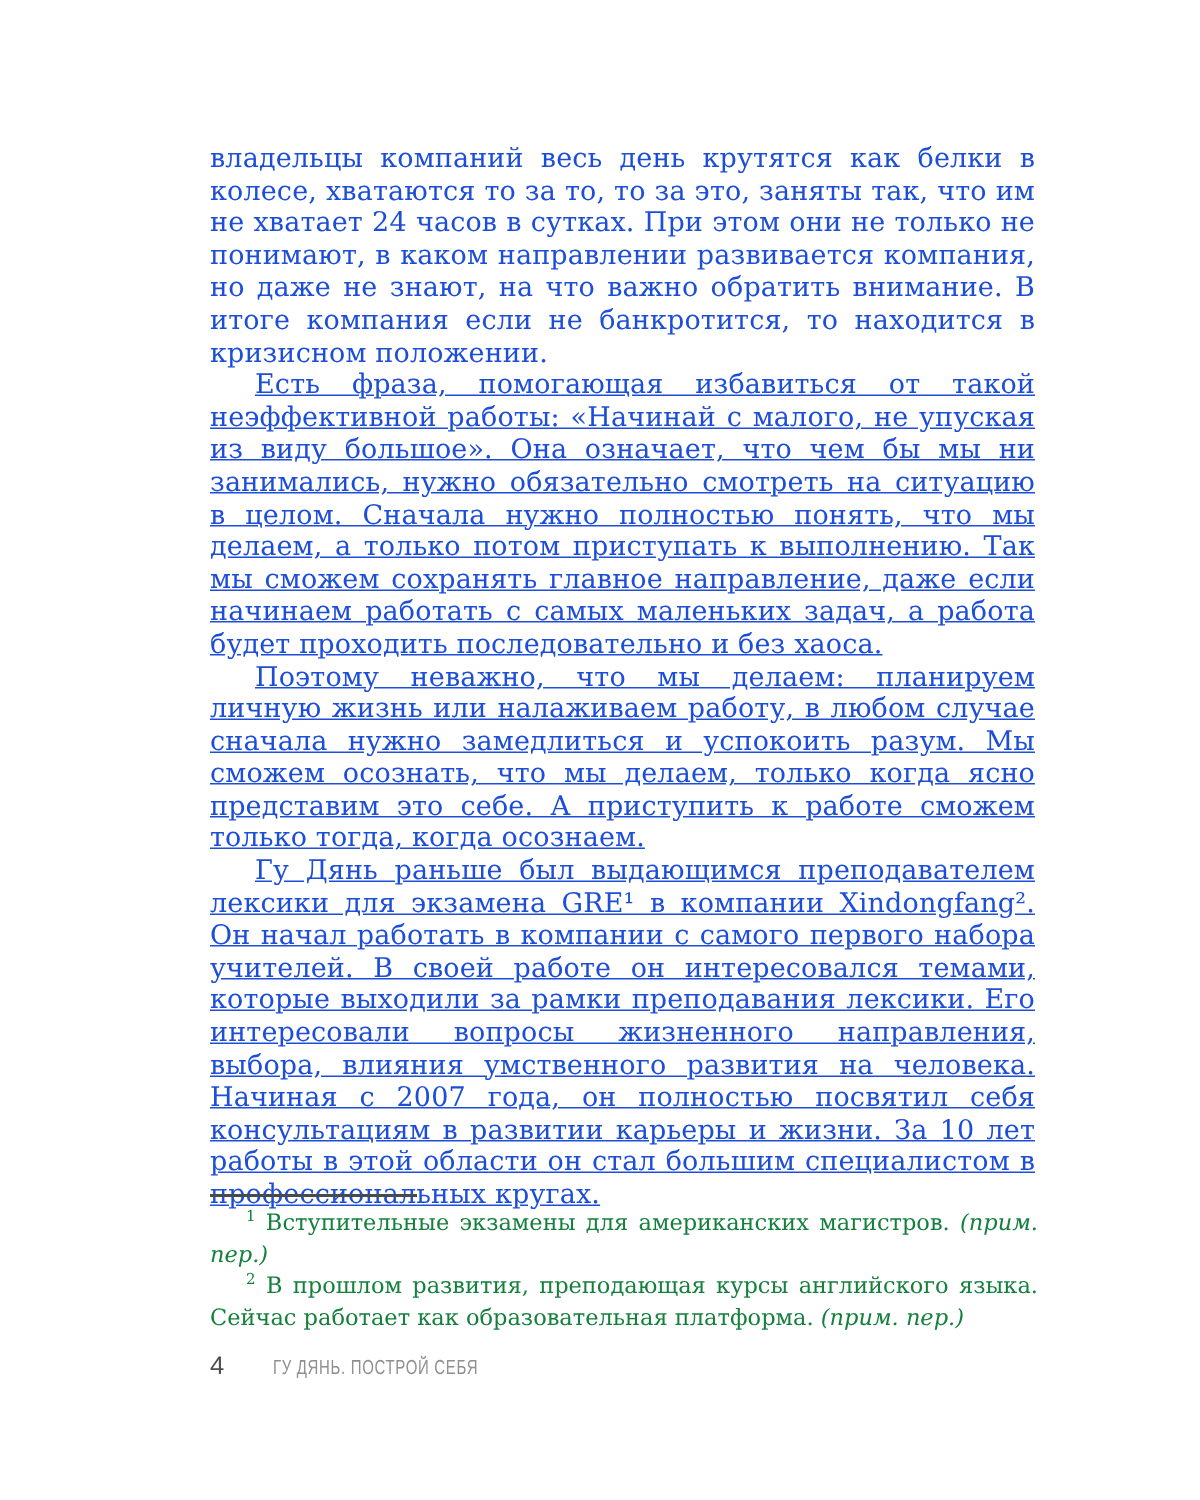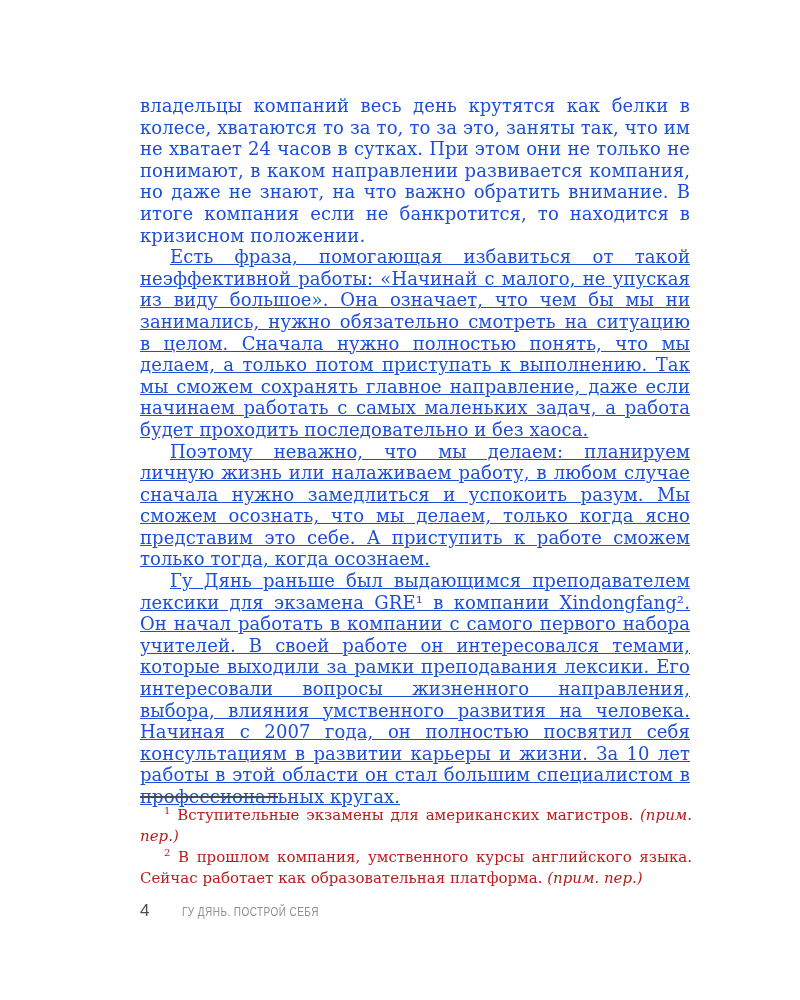--- a/index.html
+++ b/index.html
@@ -36,21 +36,21 @@
     text-decoration: underline;
   }
   .footnotes {
     position: absolute;
     left: 140px;
     top: 796px;
     width: 552px;
     font-family: "DejaVu Serif", "Liberation Serif", serif;
     font-size: 15px;
     line-height: 21px;
-    color: #b91c1c;
+    color: #15803d;
     text-align: justify;
   }
   .footnote-rule {
     width: 138px;
     height: 0;
     border-top: 2px solid #4a4a4a;
     margin: 0 0 7px 0;
   }
   .footnotes p {
     margin: 0;
@@ -98,21 +98,21 @@
   <div class="text-block">
     <p>владельцы компаний весь день крутятся как белки в колесе, хватаются то за то, то за это, заняты так, что им не хватает 24 часов в сутках. При этом они не только не понимают, в каком направлении развивается компания, но даже не знают, на что важно обратить внимание. В итоге компания если не банкротится, то находится в кризисном положении.</p>
     <p class="indent">Есть фраза, помогающая избавиться от такой неэффективной работы: «Начинай с малого, не упуская из виду большое». Она означает, что чем бы мы ни занимались, нужно обязательно смотреть на ситуацию в целом. Сначала нужно полностью понять, что мы делаем, а только потом приступать к выполнению. Так мы сможем сохранять главное направление, даже если начинаем работать с самых маленьких задач, а работа будет проходить последовательно и без хаоса.</p>
     <p class="indent">Поэтому неважно, что мы делаем: планируем личную жизнь или налаживаем работу, в любом случае сначала нужно замедлиться и успокоить разум. Мы сможем осознать, что мы делаем, только когда ясно представим это себе. А приступить к работе сможем только тогда, когда осознаем.</p>
     <p class="indent">Гу Дянь раньше был выдающимся преподавателем лексики для экзамена GRE¹ в компании Xindongfang². Он начал работать в компании с самого первого набора учителей. В своей работе он интересовался темами, которые выходили за рамки преподавания лексики. Его интересовали вопросы жизненного направления, выбора, влияния умственного развития на человека. Начиная с 2007 года, он полностью посвятил себя консультациям в развитии карьеры и жизни. За 10 лет работы в этой области он стал большим специалистом в профессиональных кругах.</p>
   </div>
 
   <div class="footnotes">
     <div class="footnote-rule"></div>
     <p><sup>1</sup><span> Вступительные экзамены для американских магистров. </span><span class="fn-suffix">(прим. пер.)</span></p>
-    <p><sup>2</sup><span> В прошлом компания, умственного курсы английского языка. Сейчас работает как образовательная платформа. </span><span class="fn-suffix">(прим. пер.)</span></p>
+    <p><sup>2</sup><span> В прошлом развития, преподающая курсы английского языка. Сейчас работает как образовательная платформа. </span><span class="fn-suffix">(прим. пер.)</span></p>
   </div>
 
   <div class="footer">
     <span class="page-number">4</span>
     <span class="running-title">ГУ ДЯНЬ. ПОСТРОЙ СЕБЯ</span>
   </div>
 
 </div>
 
 </body></html>

